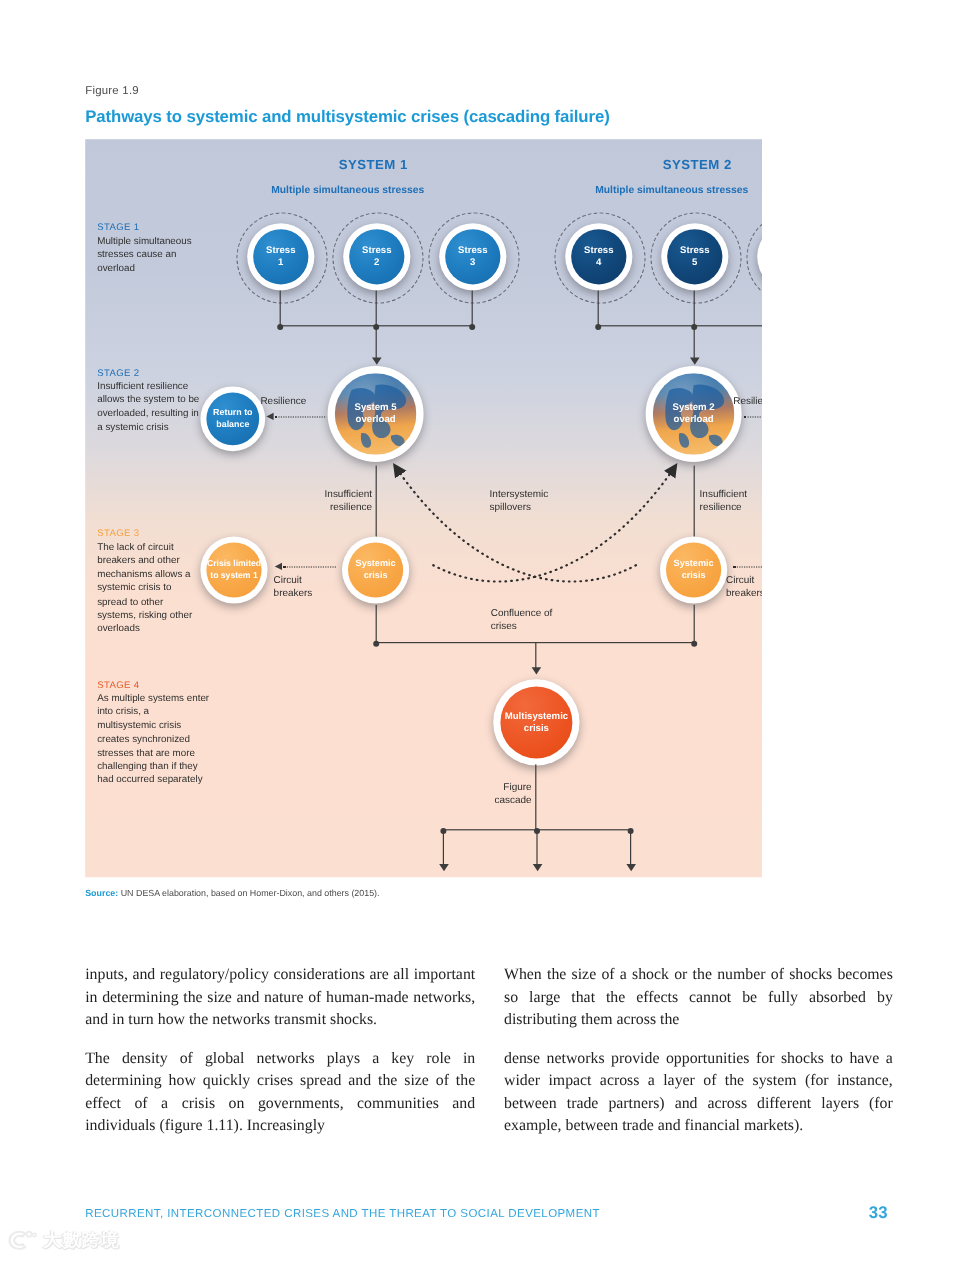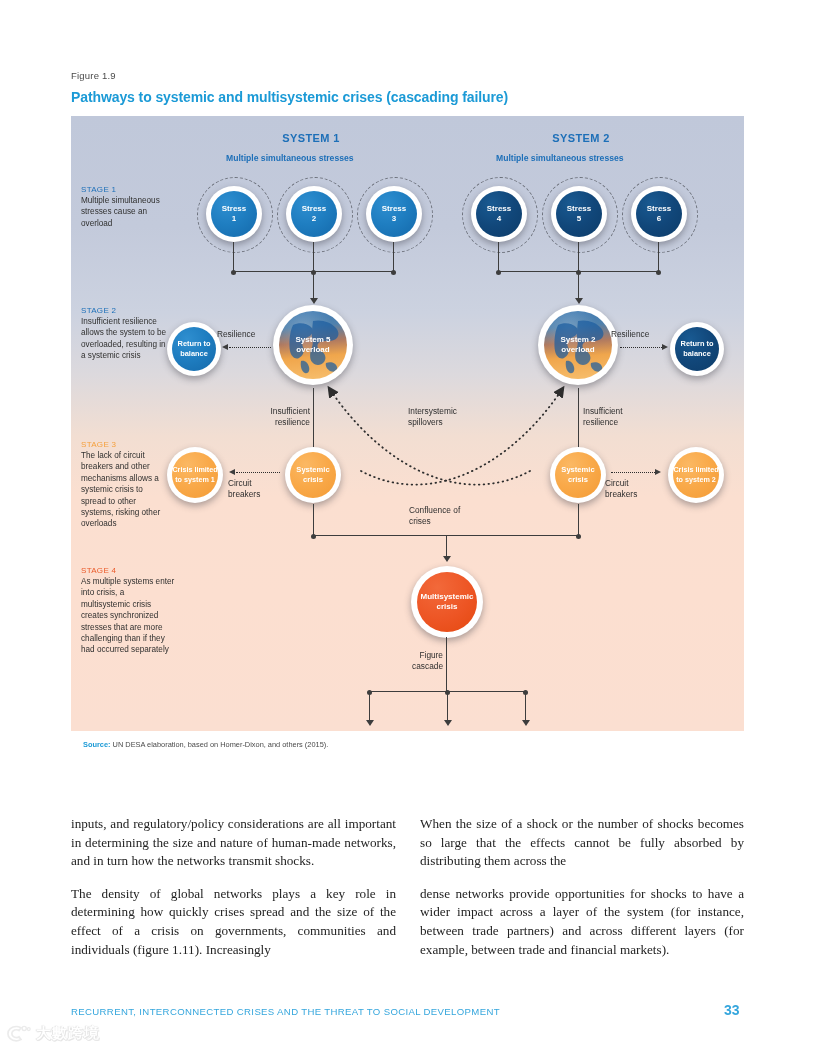--- a/index.html
+++ b/index.html
@@ -16,21 +16,21 @@
     position:absolute;left:71px;top:70px;
     font-size:9.5px;color:#4a4a4a;letter-spacing:.2px;
   }
   .fig-title{
     position:absolute;left:71px;top:89px;
     font-size:14px;font-weight:bold;color:#1b9ad6;letter-spacing:-.1px;
   }
 
   
   .panel{
-    position:absolute;left:71px;top:116px;width:673px;height:615px;
+    position:absolute;left:71px;top:116px;width:564px;height:615px;
     background:linear-gradient(180deg,
        #c0c8da 0%,
        #c3cadb 18%,
        #ccd2e0 32%,
        #dcd9dd 42%,
        #f2ded2 52%,
        #fbdfd0 62%,
        #fcdfd0 78%,
        #fbdfd1 100%);
     overflow:hidden;
@@ -80,26 +80,26 @@
   .dot{position:absolute;width:5px;height:5px;border-radius:50%;background:#3d3d3d;}
   .arrow-d{position:absolute;width:0;height:0;border-left:4px solid transparent;border-right:4px solid transparent;border-top:6px solid #3d3d3d;}
   .arrow-l{position:absolute;width:0;height:0;border-top:3.5px solid transparent;border-bottom:3.5px solid transparent;border-right:6px solid #3d3d3d;}
   .arrow-r{position:absolute;width:0;height:0;border-top:3.5px solid transparent;border-bottom:3.5px solid transparent;border-left:6px solid #3d3d3d;}
   .dl{position:absolute;height:0;border-top:1.6px dotted #2d2d2d;}
 
   .cap{position:absolute;font-size:8.3px;color:#2e2e2e;line-height:11px;}
 
   
   .source{position:absolute;left:71px;top:740px;font-size:7.4px;color:#4a4a4a;}
-  .source b{color:#1b9ad6;margin-left:12px;}
+  .source b{color:#1b9ad6;}
 
   
   .col{position:absolute;width:325px;font-family:"Liberation Serif", serif;
        font-size:13.2px;line-height:18.6px;color:#232323;text-align:justify;}
-  .col p{margin:12px 0 14px 0;}
+  .col p{margin:0 0 14px 0;}
   .col.left{left:71px;top:803px;}
   .col.right{left:420px;top:803px;width:324px;}
 
   
   .foot-txt{position:absolute;left:71px;top:1006px;font-size:9.6px;color:#35a6dd;letter-spacing:.35px;}
   .foot-pg{position:absolute;left:724px;top:1002px;font-size:14px;font-weight:bold;color:#35a6dd;}
 
   
   .wm{position:absolute;left:6px;top:1022px;display:flex;align-items:center;gap:4px;opacity:.5;}
   .wm-logo{width:26px;height:22px;}

